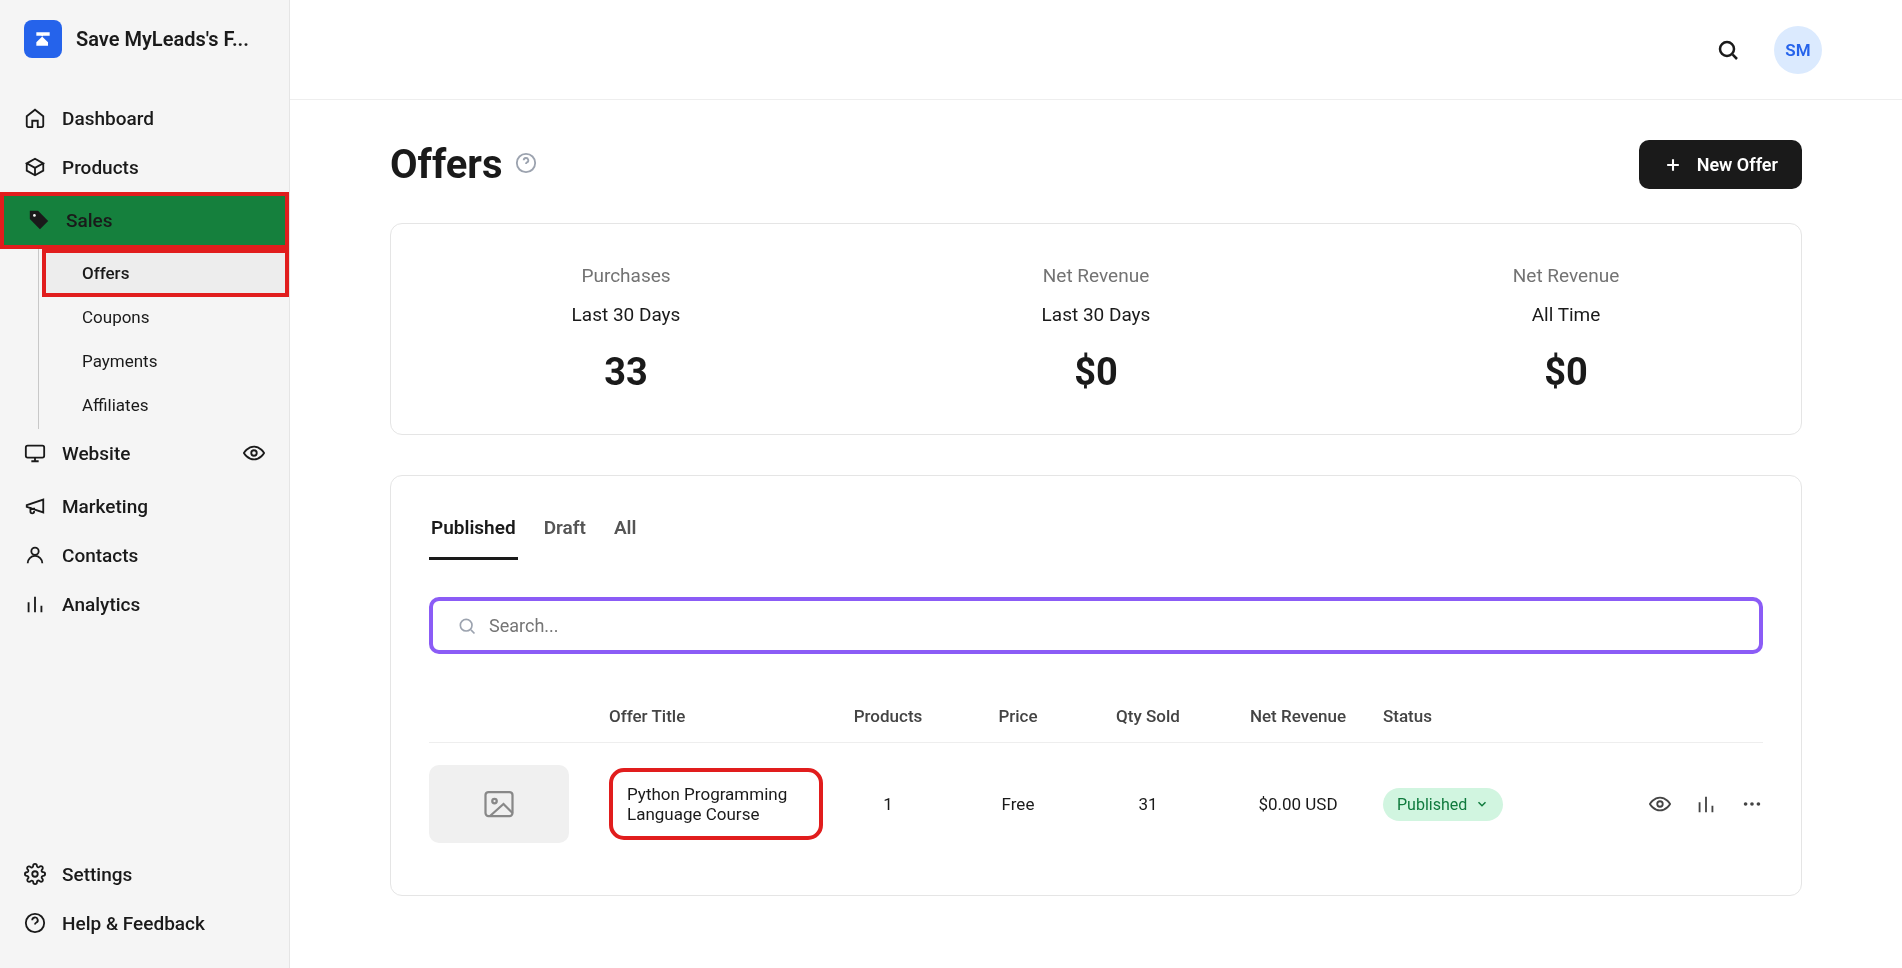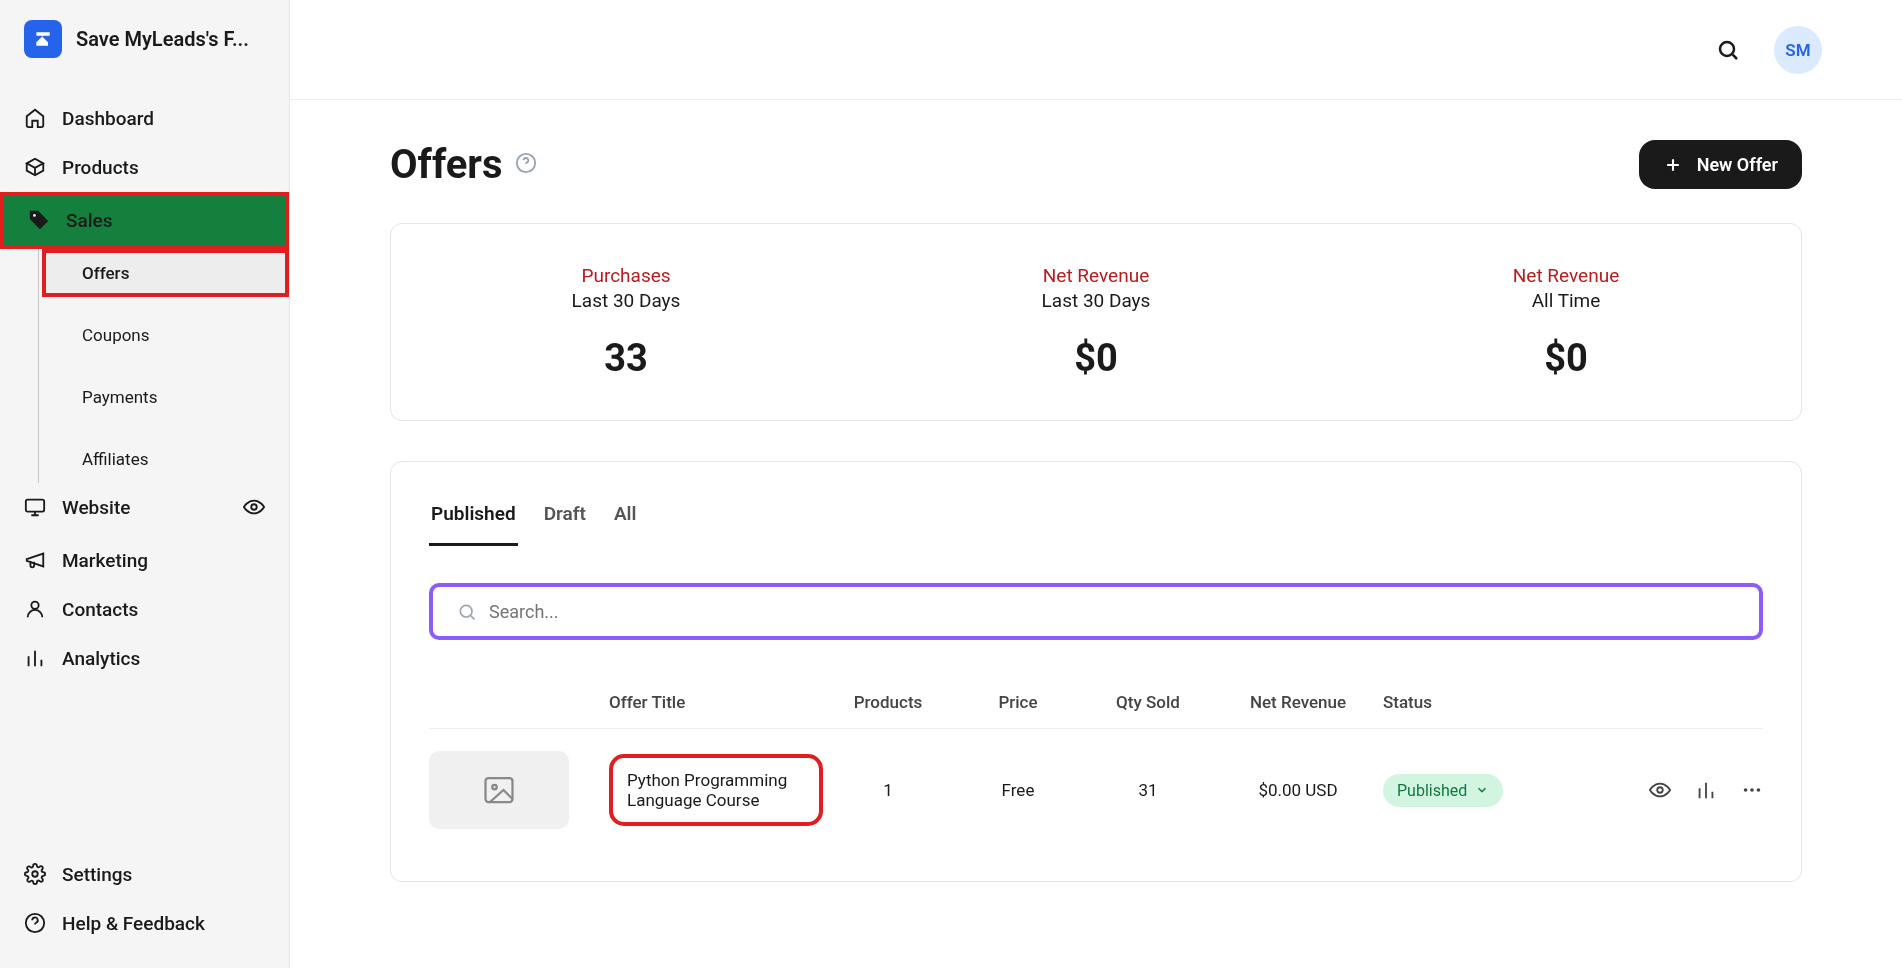--- a/index.html
+++ b/index.html
@@ -10,37 +10,37 @@
 .brand-title { font-size: 20px; font-weight: 600; white-space: nowrap; overflow: hidden; text-overflow: ellipsis; }
 .nav { flex: 1; padding-top: 10px; }
 .nav-item { display: flex; align-items: flex-start; gap: 16px; padding: 13px 24px; font-size: 19px; font-weight: 500; cursor: pointer; position: relative; }
 .nav-item.active { background: #15803d; }
 .nav-item svg { width: 22px; height: 22px; flex-shrink: 0; }
 .nav-item .eye-indicator { margin-left: auto; }
 .highlight-red { border: 4px solid #e11d1d; }
 .sidebar .nav-item.highlight-red { border: 4px solid #e11d1d; }
 .subnav { padding-left: 42px; position: relative; }
 .subnav::before { content: ""; position: absolute; left: 38px; top: 0; bottom: 0; width: 1px; background: #c8c8c8; }
-.subnav-item { padding: 28px 24px 14px 40px; font-size: 17px; cursor: pointer; }
+.subnav-item { padding: 10px 24px 14px 40px; font-size: 17px; cursor: pointer; }
 .subnav-item.active { background: #ededed; font-weight: 500; }
 .subnav-item.highlight-red { border: 4px solid #e11d1d; padding: 10px 20px 10px 36px; }
 .footer-nav { padding-top: 20px; }
 .main { flex: 1; display: flex; flex-direction: column; }
 .topbar { height: 100px; border-bottom: 1px solid #eee; display: flex; align-items: center; justify-content: flex-end; padding: 0 80px; gap: 32px; }
 .search-btn { width: 28px; height: 28px; display: flex; align-items: center; justify-content: center; cursor: pointer; }
 .avatar { width: 48px; height: 48px; border-radius: 50%; background: #dbeafe; color: #2563eb; display: flex; align-items: center; justify-content: center; font-weight: 600; font-size: 17px; cursor: pointer; }
 .content { padding: 40px 100px; overflow: auto; }
 .page-header { display: flex; align-items: center; justify-content: space-between; margin-bottom: 34px; }
 .page-title-wrap { display: flex; align-items: center; gap: 12px; }
 .page-title { font-size: 40px; font-weight: 700; }
 .help-icon { color: #9ca3af; }
-.new-offer-btn { background: #1a1a1a; color: #fff; border: none; border-radius: 16px; padding: 14px 24px; font-size: 18px; font-weight: 600; display: flex; align-items: center; gap: 14px; cursor: pointer; }
+.new-offer-btn { background: #1a1a1a; color: #fff; border: none; border-radius: 10px; padding: 14px 24px; font-size: 18px; font-weight: 600; display: flex; align-items: center; gap: 14px; cursor: pointer; }
 .stats-card { border: 1px solid #e5e5e5; border-radius: 12px; display: flex; padding: 40px 0; margin-bottom: 40px; }
 .stat { flex: 1; text-align: center; }
-.stat-label { font-size: 19px; color: #b91c1c; margin-bottom: 2px; }
+.stat-label { font-size: 19px; color: #737373; margin-bottom: 16px; }
 .stat-sublabel { font-size: 19px; color: #1a1a1a; margin-bottom: 24px; }
 .stat-value { font-size: 38px; font-weight: 700; }
 .offers-section { border: 1px solid #e5e5e5; border-radius: 12px; padding: 30px 38px; }
 .tabs { display: flex; gap: 24px; border-bottom: 1px solid transparent; margin-bottom: 36px; }
 .tab { font-size: 19px; font-weight: 600; padding: 10px 2px 18px 2px; cursor: pointer; color: #555; }
 .tab.active { color: #1a1a1a; border-bottom: 3px solid #1a1a1a; }
 .search-box { display: flex; align-items: center; gap: 12px; border: 4px solid #8b5cf6; border-radius: 10px; padding: 14px 24px; margin-bottom: 36px; }
 .search-box input { border: none; outline: none; font-size: 18px; flex: 1; background: transparent; }
 .search-box svg { color: #9ca3af; }
 .table { width: 100%; }

